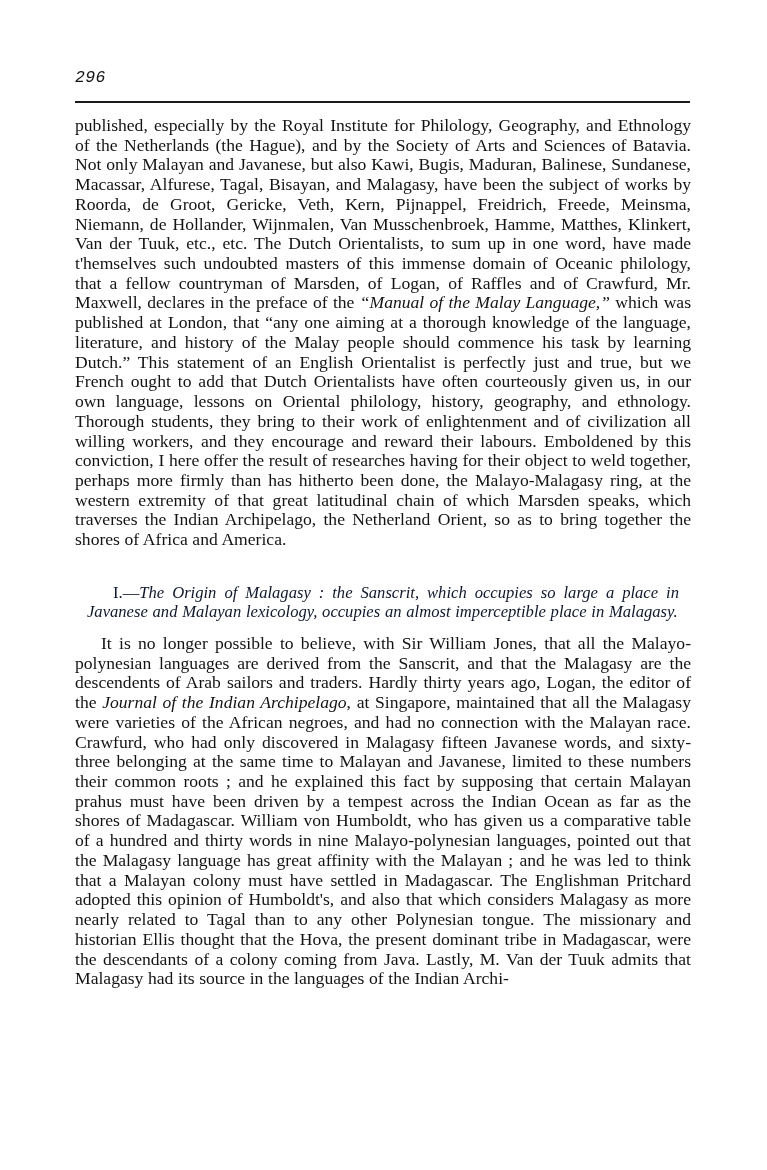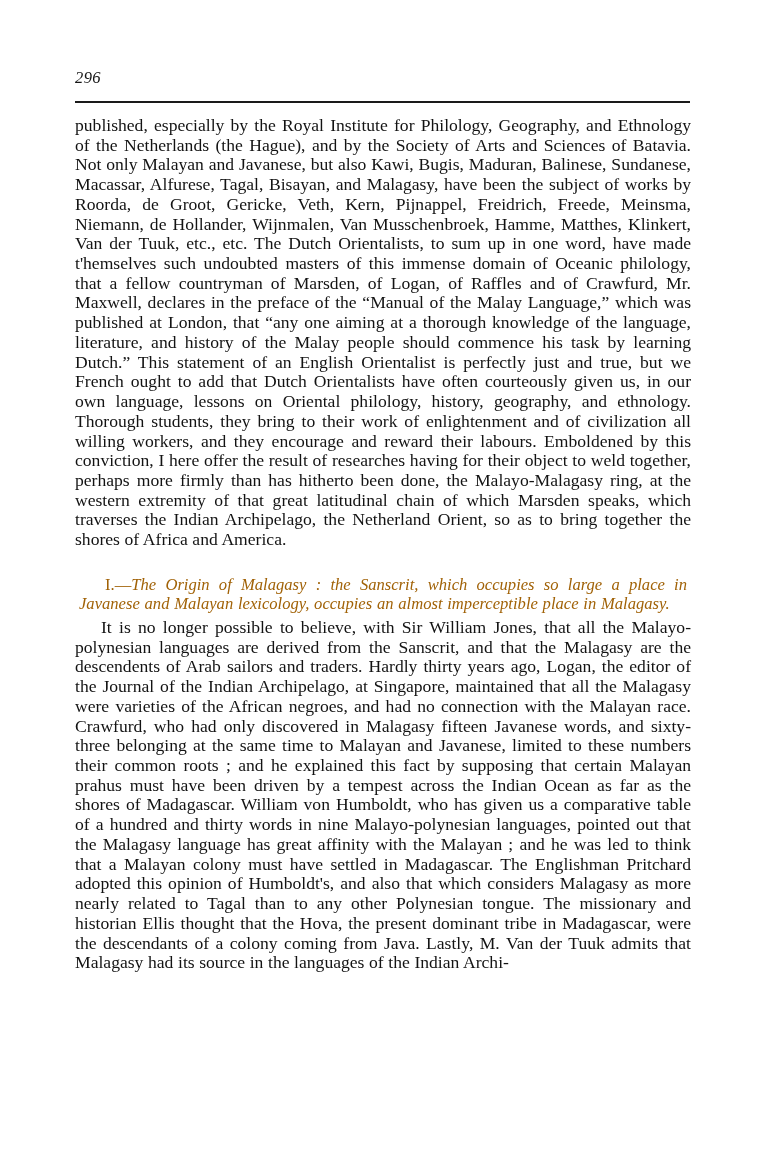--- a/index.html
+++ b/index.html
@@ -33,20 +33,21 @@
     display: flex;
     align-items: baseline;
     white-space: nowrap;
   }
   .folio {
     font-size: 16.5px;
     font-style: italic;
     letter-spacing: 0.4px;
     margin-right: 16px;
     color: #151515;
+    font-family: Liberation Mono, monospace;
   }
   .head-title {
     font-size: 19.5px;
     font-style: italic;
     letter-spacing: 1.35px;
     word-spacing: 3.5px;
     color: #121212;
   }
 
   .head-rule {
@@ -73,30 +74,31 @@
     text-align: justify;
     text-justify: inter-word;
     color: #131313;
     hyphens: none;
     word-spacing: 0.2px;
   }
   p.body.indent {
     text-indent: 26px;
   }
   p.body .it {
+    font-style: italic;
   }
 
   p.headnote {
-    margin: 4px;
+    margin: 12px;
     font-size: 16.6px;
     line-height: 19.6px;
     text-align: justify;
     font-style: italic;
     text-indent: 26px;
-    color: #a16207;
+    color: #0f172a;
     word-spacing: 0.6px;
   }
   p.headnote .roman-num {
     font-style: normal;
   }
 
   .gap-before-section {
     height: 21px;
   }
 </style>

